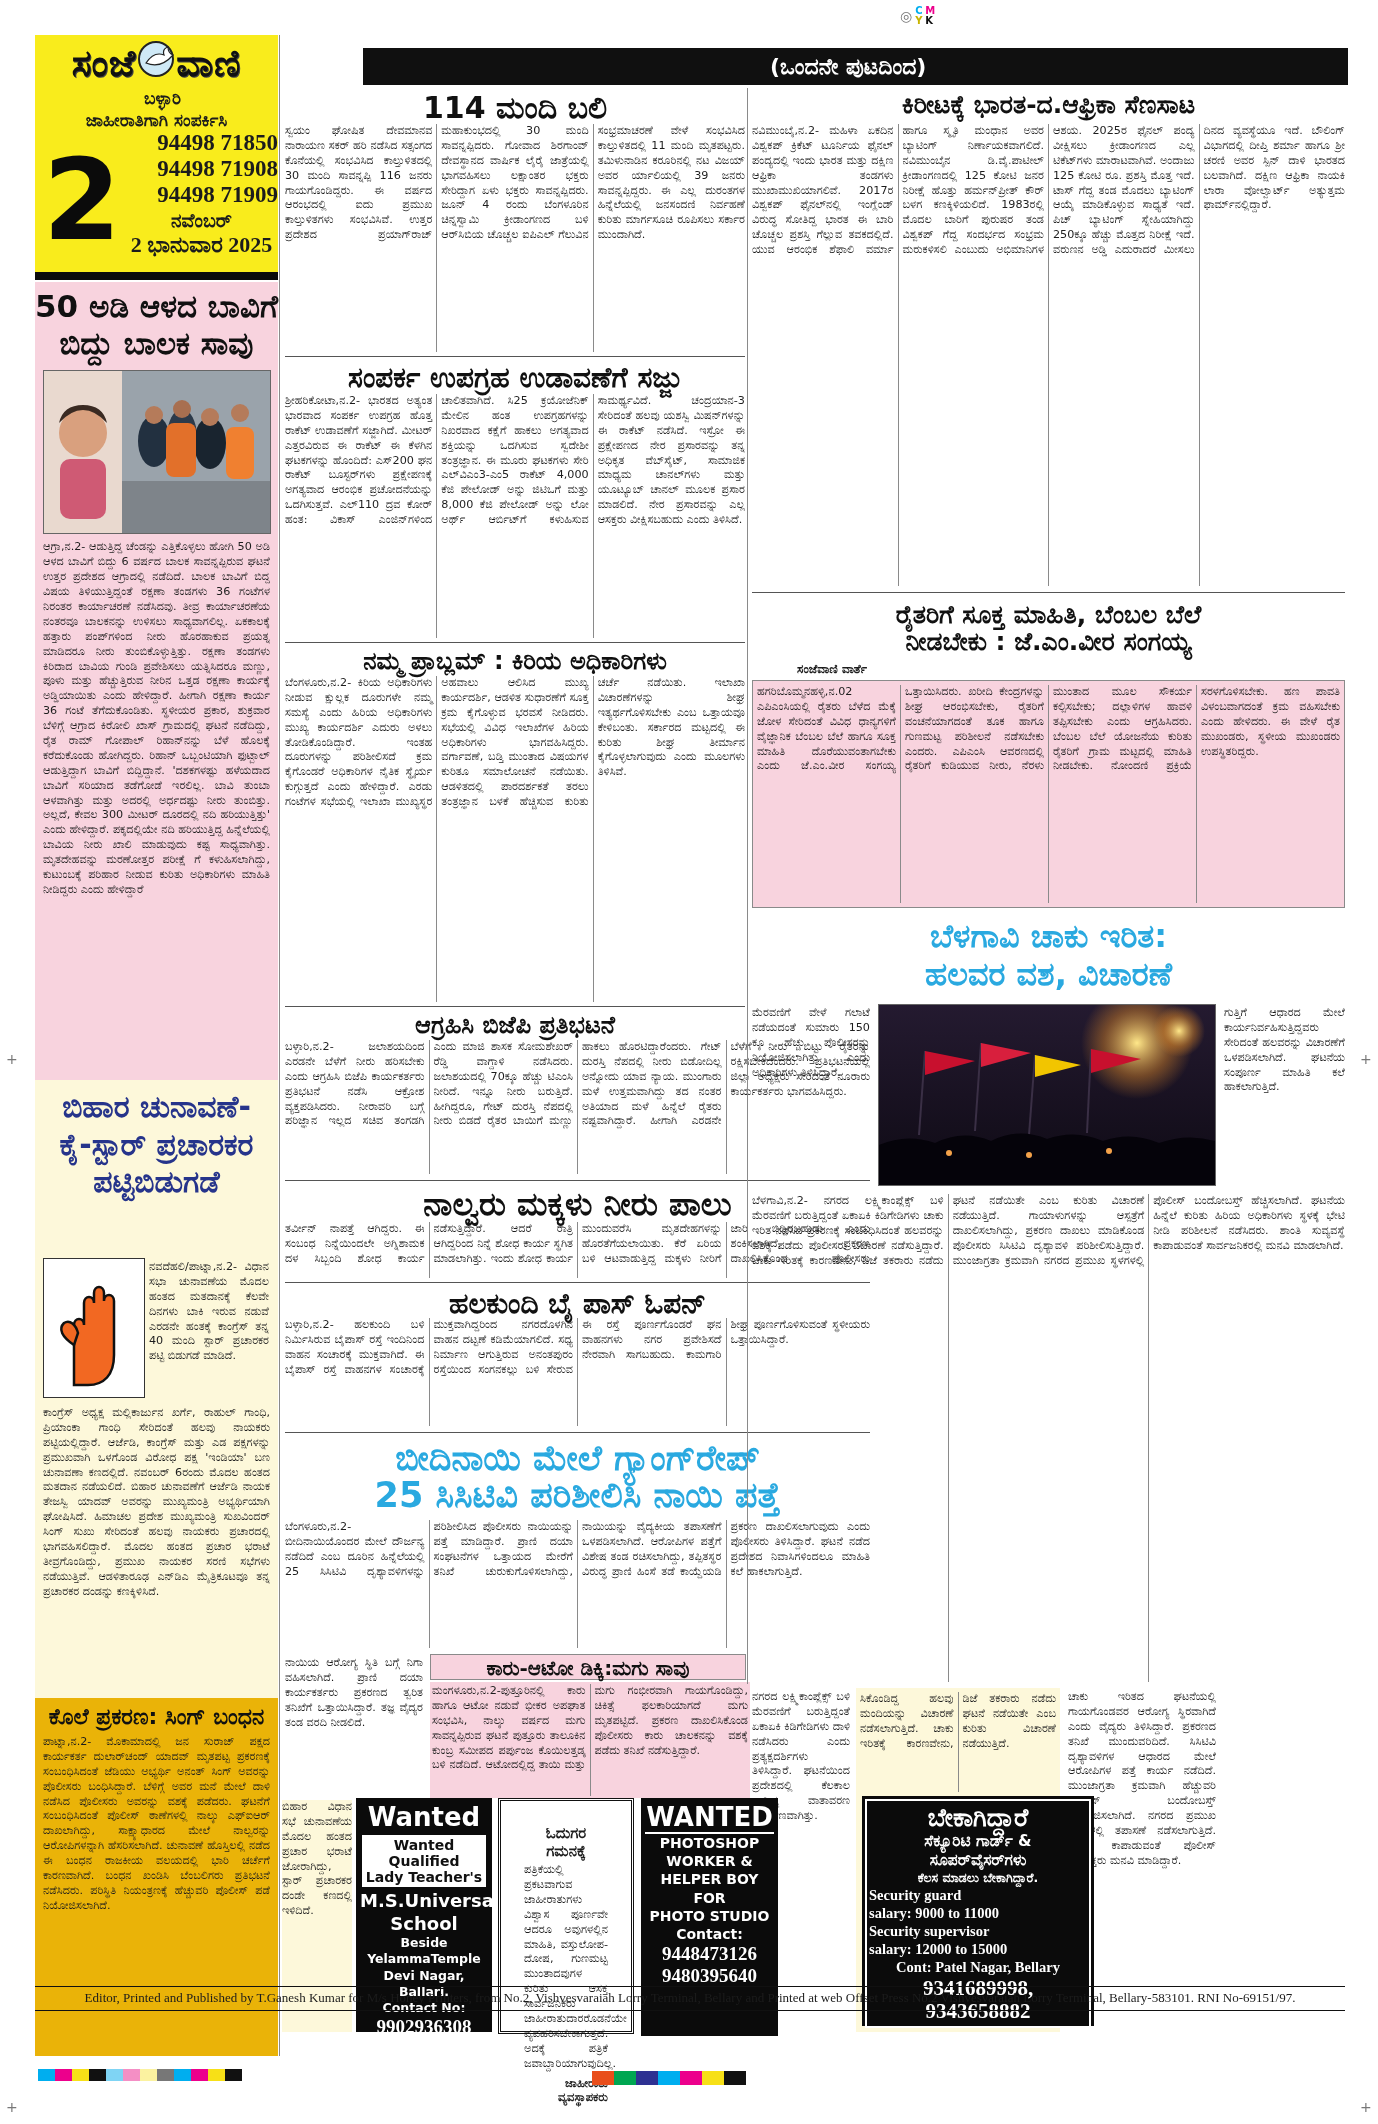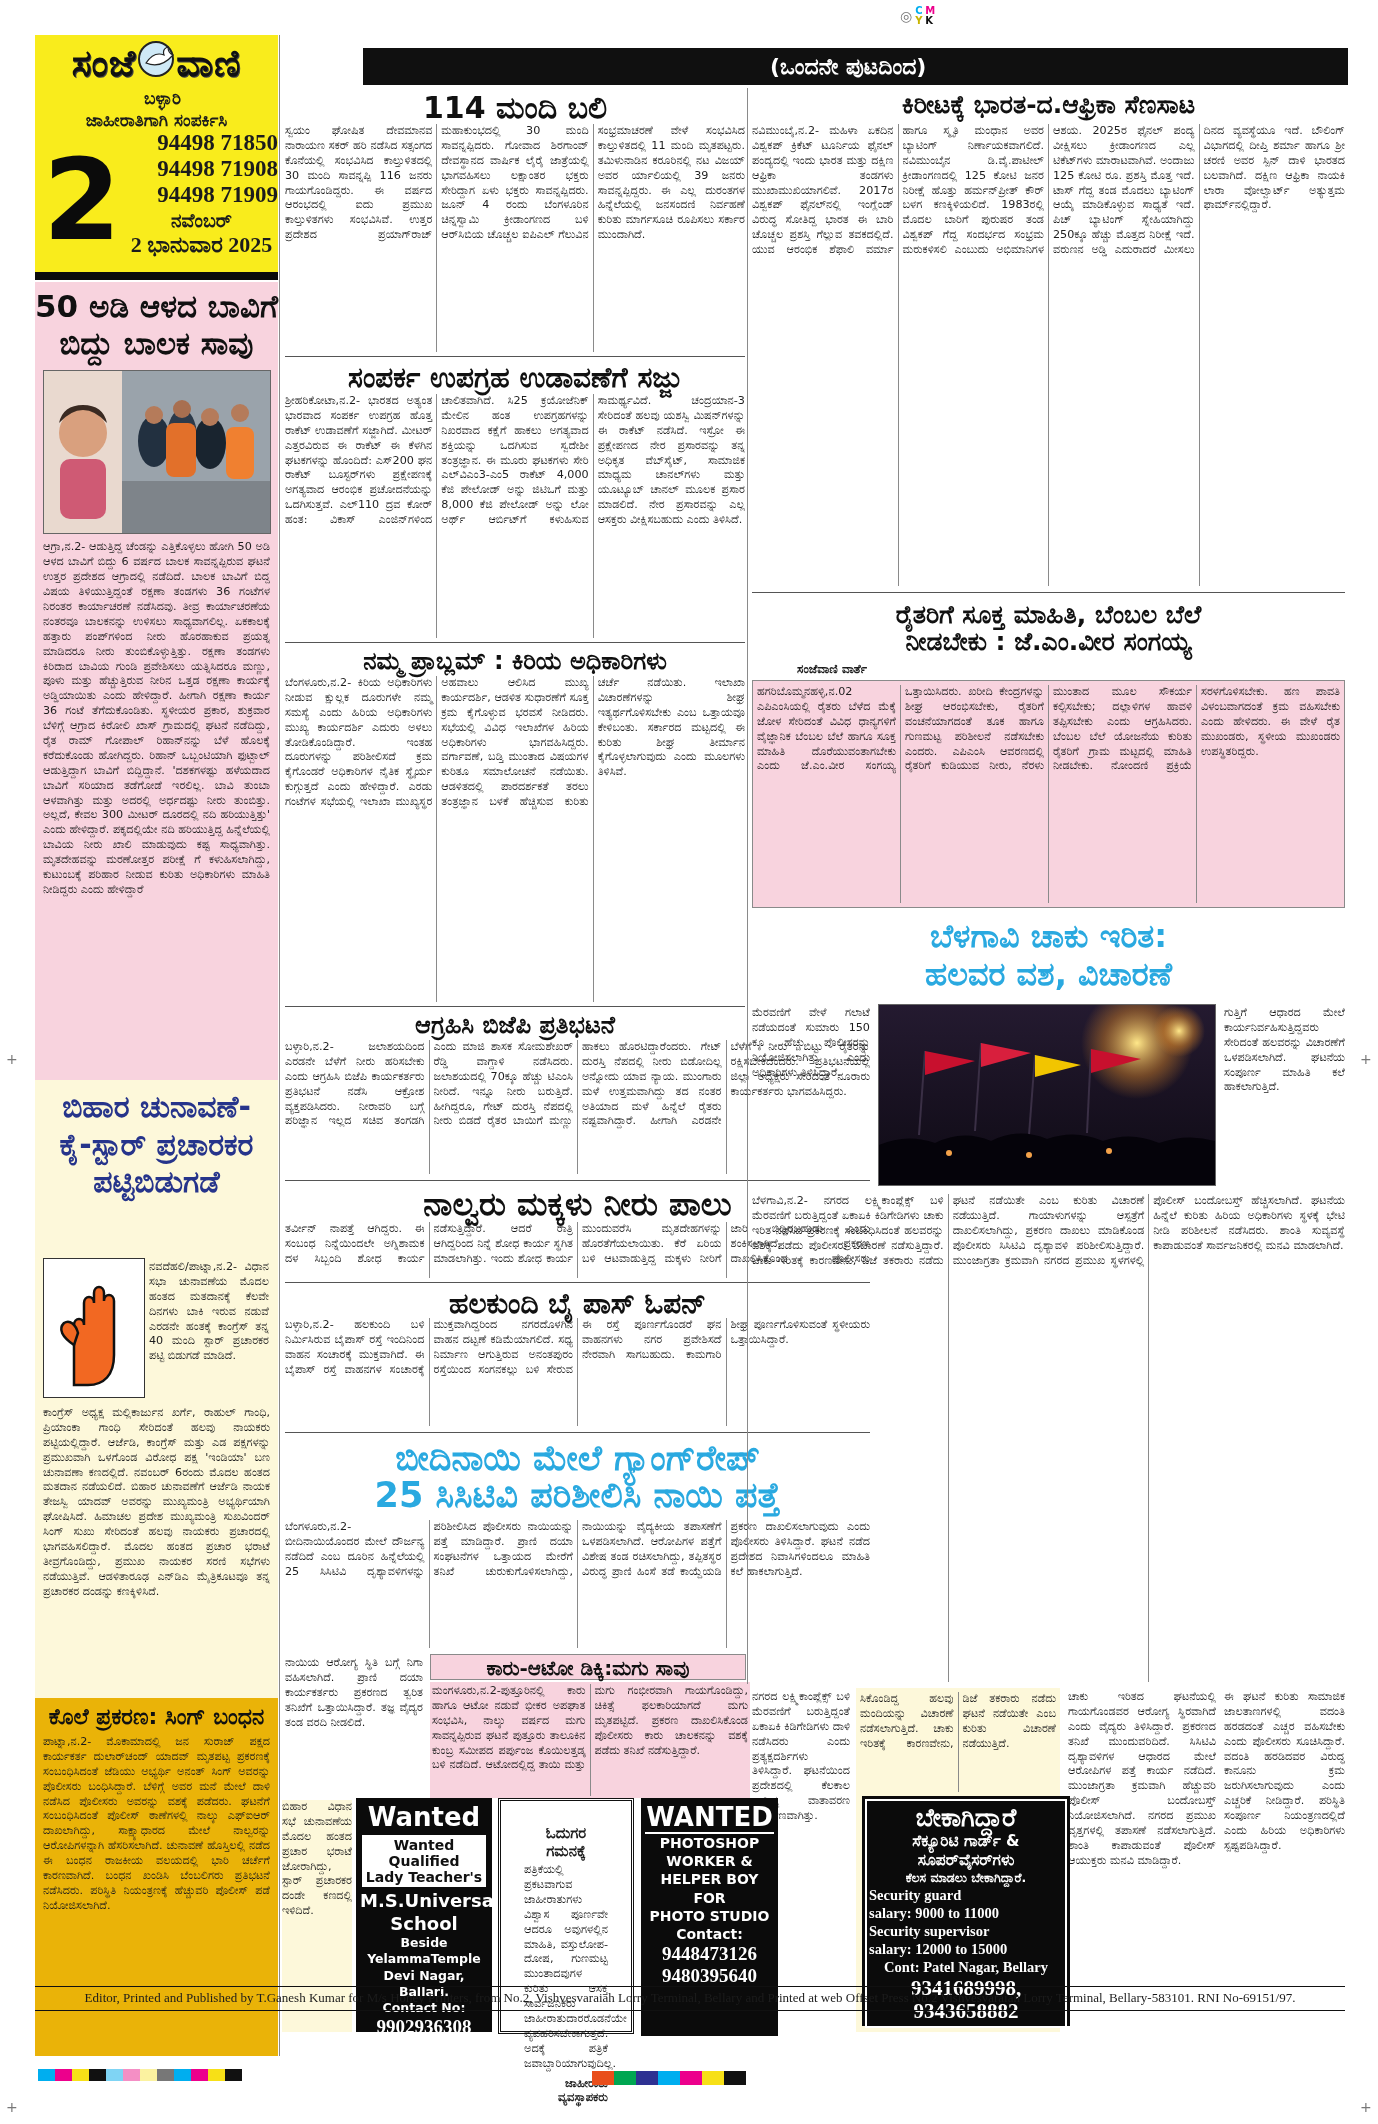--- a/index.html
+++ b/index.html
@@ -242,21 +242,20 @@
   </div>
   <div class="abs body-text" style="left:1224px;top:1006px;width:121px;height:180px;">ಗುತ್ತಿಗೆ ಆಧಾರದ ಮೇಲೆ ಕಾರ್ಯನಿರ್ವಹಿಸುತ್ತಿದ್ದವರು ಸೇರಿದಂತೆ ಹಲವರನ್ನು ವಿಚಾರಣೆಗೆ ಒಳಪಡಿಸಲಾಗಿದೆ. ಘಟನೆಯ ಸಂಪೂರ್ಣ ಮಾಹಿತಿ ಕಲೆ ಹಾಕಲಾಗುತ್ತಿದೆ.</div>
 
   <div class="abs body-text cols3" style="left:752px;top:1194px;width:593px;height:488px;">ಬೆಳಗಾವಿ,ನ.2- ನಗರದ ಲಕ್ಷ್ಮಿಕಾಂಪ್ಲೆಕ್ಸ್ ಬಳಿ ಮೆರವಣಿಗೆ ಬರುತ್ತಿದ್ದಂತೆ ಏಕಾಏಕಿ ಕಿಡಿಗೇಡಿಗಳು ಚಾಕು ಇರಿತ ನಡೆಸಿದ ಪ್ರಕರಣಕ್ಕೆ ಸಂಬಂಧಿಸಿದಂತೆ ಹಲವರನ್ನು ವಶಕ್ಕೆ ಪಡೆದು ಪೊಲೀಸರು ವಿಚಾರಣೆ ನಡೆಸುತ್ತಿದ್ದಾರೆ. ಚಾಕು ಇರಿತಕ್ಕೆ ಕಾರಣವೇನು, ಡಿಜೆ ತಕರಾರು ನಡೆದು ಘಟನೆ ನಡೆಯಿತೇ ಎಂಬ ಕುರಿತು ವಿಚಾರಣೆ ನಡೆಯುತ್ತಿದೆ. ಗಾಯಾಳುಗಳನ್ನು ಆಸ್ಪತ್ರೆಗೆ ದಾಖಲಿಸಲಾಗಿದ್ದು, ಪ್ರಕರಣ ದಾಖಲು ಮಾಡಿಕೊಂಡ ಪೊಲೀಸರು ಸಿಸಿಟಿವಿ ದೃಶ್ಯಾವಳಿ ಪರಿಶೀಲಿಸುತ್ತಿದ್ದಾರೆ. ಮುಂಜಾಗ್ರತಾ ಕ್ರಮವಾಗಿ ನಗರದ ಪ್ರಮುಖ ಸ್ಥಳಗಳಲ್ಲಿ ಪೊಲೀಸ್ ಬಂದೋಬಸ್ತ್ ಹೆಚ್ಚಿಸಲಾಗಿದೆ. ಘಟನೆಯ ಹಿನ್ನೆಲೆ ಕುರಿತು ಹಿರಿಯ ಅಧಿಕಾರಿಗಳು ಸ್ಥಳಕ್ಕೆ ಭೇಟಿ ನೀಡಿ ಪರಿಶೀಲನೆ ನಡೆಸಿದರು. ಶಾಂತಿ ಸುವ್ಯವಸ್ಥೆ ಕಾಪಾಡುವಂತೆ ಸಾರ್ವಜನಿಕರಲ್ಲಿ ಮನವಿ ಮಾಡಲಾಗಿದೆ.</div>
 
   <div class="abs body-text" style="left:752px;top:1690px;width:98px;height:338px;">ನಗರದ ಲಕ್ಷ್ಮಿಕಾಂಪ್ಲೆಕ್ಸ್ ಬಳಿ ಮೆರವಣಿಗೆ ಬರುತ್ತಿದ್ದಂತೆ ಏಕಾಏಕಿ ಕಿಡಿಗೇಡಿಗಳು ದಾಳಿ ನಡೆಸಿದರು ಎಂದು ಪ್ರತ್ಯಕ್ಷದರ್ಶಿಗಳು ತಿಳಿಸಿದ್ದಾರೆ. ಘಟನೆಯಿಂದ ಪ್ರದೇಶದಲ್ಲಿ ಕೆಲಕಾಲ ಉದ್ವಿಗ್ನ ವಾತಾವರಣ ನಿರ್ಮಾಣವಾಗಿತ್ತು.</div>
   <div class="abs creambg" style="left:856px;top:1688px;width:204px;height:344px;">
     <div class="body-text cols2" style="margin:4px;height:100px;">ಸಿಕೊಂಡಿದ್ದ ಹಲವು ಮಂದಿಯನ್ನು ವಿಚಾರಣೆ ನಡೆಸಲಾಗುತ್ತಿದೆ. ಚಾಕು ಇರಿತಕ್ಕೆ ಕಾರಣವೇನು, ಡಿಜೆ ತಕರಾರು ನಡೆದು ಘಟನೆ ನಡೆಯಿತೇ ಎಂಬ ಕುರಿತು ವಿಚಾರಣೆ ನಡೆಯುತ್ತಿದೆ.</div>
   </div>
   <div class="abs body-text" style="left:1068px;top:1690px;width:148px;height:338px;">ಚಾಕು ಇರಿತದ ಘಟನೆಯಲ್ಲಿ ಗಾಯಗೊಂಡವರ ಆರೋಗ್ಯ ಸ್ಥಿರವಾಗಿದೆ ಎಂದು ವೈದ್ಯರು ತಿಳಿಸಿದ್ದಾರೆ. ಪ್ರಕರಣದ ತನಿಖೆ ಮುಂದುವರಿದಿದೆ. ಸಿಸಿಟಿವಿ ದೃಶ್ಯಾವಳಿಗಳ ಆಧಾರದ ಮೇಲೆ ಆರೋಪಿಗಳ ಪತ್ತೆ ಕಾರ್ಯ ನಡೆದಿದೆ. ಮುಂಜಾಗ್ರತಾ ಕ್ರಮವಾಗಿ ಹೆಚ್ಚುವರಿ ಪೊಲೀಸ್ ಬಂದೋಬಸ್ತ್ ನಿಯೋಜಿಸಲಾಗಿದೆ. ನಗರದ ಪ್ರಮುಖ ವೃತ್ತಗಳಲ್ಲಿ ತಪಾಸಣೆ ನಡೆಸಲಾಗುತ್ತಿದೆ. ಶಾಂತಿ ಕಾಪಾಡುವಂತೆ ಪೊಲೀಸ್ ಆಯುಕ್ತರು ಮನವಿ ಮಾಡಿದ್ದಾರೆ.</div>
-  <div class="abs body-text" style="left:1224px;top:1690px;width:121px;height:338px;">ಈ ಘಟನೆ ಕುರಿತು ಸಾಮಾಜಿಕ ಜಾಲತಾಣಗಳಲ್ಲಿ ವದಂತಿ ಹರಡದಂತೆ ಎಚ್ಚರ ವಹಿಸಬೇಕು ಎಂದು ಪೊಲೀಸರು ಸೂಚಿಸಿದ್ದಾರೆ. ವದಂತಿ ಹರಡಿದವರ ವಿರುದ್ಧ ಕಾನೂನು ಕ್ರಮ ಜರುಗಿಸಲಾಗುವುದು ಎಂದು ಎಚ್ಚರಿಕೆ ನೀಡಿದ್ದಾರೆ. ಪರಿಸ್ಥಿತಿ ಸಂಪೂರ್ಣ ನಿಯಂತ್ರಣದಲ್ಲಿದೆ ಎಂದು ಹಿರಿಯ ಅಧಿಕಾರಿಗಳು ಸ್ಪಷ್ಟಪಡಿಸಿದ್ದಾರೆ.</div>
 
   <div class="abs body-text creambg" style="left:282px;top:1800px;width:70px;height:232px;">ಬಿಹಾರ ವಿಧಾನ ಸಭೆ ಚುನಾವಣೆಯ ಮೊದಲ ಹಂತದ ಪ್ರಚಾರ ಭರಾಟೆ ಜೋರಾಗಿದ್ದು, ಸ್ಟಾರ್ ಪ್ರಚಾರಕರ ದಂಡೇ ಕಣದಲ್ಲಿ ಇಳಿದಿದೆ.</div>
 
   <div class="abs ad-black" style="left:356px;top:1798px;width:136px;height:234px;">
     <div class="ad-title-en">Wanted</div>
     <div class="ad-whitebox">
       <div>Wanted Qualified</div>
       <div>Lady Teacher's</div>
     </div>
     <div class="ad-line-md">M.S.Universal</div>
@@ -278,21 +277,21 @@
     <div class="ad-line-sm" style="font-size:14px;">PHOTOSHOP</div>
     <div class="ad-line-sm" style="font-size:14px;">WORKER &amp;</div>
     <div class="ad-line-sm" style="font-size:14px;">HELPER BOY</div>
     <div class="ad-line-sm" style="font-size:14px;">FOR</div>
     <div class="ad-line-sm" style="font-size:14px;">PHOTO STUDIO</div>
     <div class="ad-line-sm" style="font-size:14px;">Contact:</div>
     <div class="ad-num">9448473126</div>
     <div class="ad-num">9480395640</div>
   </div>
 
-  <div class="abs ad-black" style="left:862px;top:1796px;width:208px;height:230px;padding:3px;">
+  <div class="abs ad-black" style="left:862px;top:1796px;width:232px;height:230px;padding:3px;">
     <div class="ad-sec-inner">
       <div class="ad-sec-title">ಬೇಕಾಗಿದ್ದಾರೆ</div>
       <div class="ad-sec-kn">ಸೆಕ್ಯೂರಿಟಿ ಗಾರ್ಡ್ &amp;</div>
       <div class="ad-sec-kn">ಸೂಪರ್‌ವೈಸರ್‌ಗಳು</div>
       <div class="ad-sec-kn" style="font-size:12.5px;">ಕೆಲಸ ಮಾಡಲು ಬೇಕಾಗಿದ್ದಾರೆ.</div>
       <div class="ad-sec-en">Security guard</div>
       <div class="ad-sec-en">salary:  9000 to 11000</div>
       <div class="ad-sec-en">Security supervisor</div>
       <div class="ad-sec-en">salary: 12000 to 15000</div>
       <div class="ad-sec-en" style="text-align:center;">Cont: Patel Nagar, Bellary</div>

